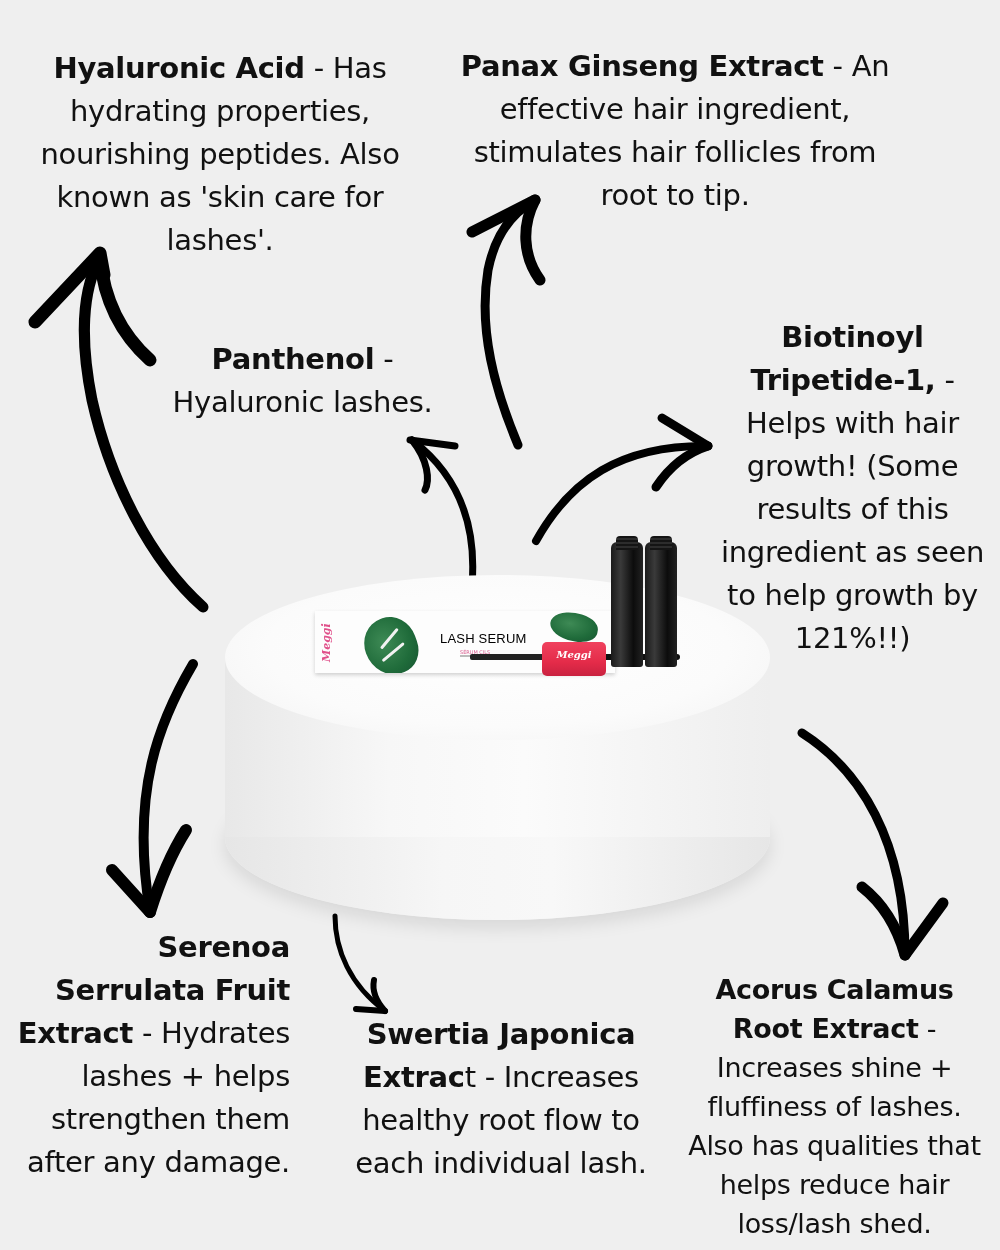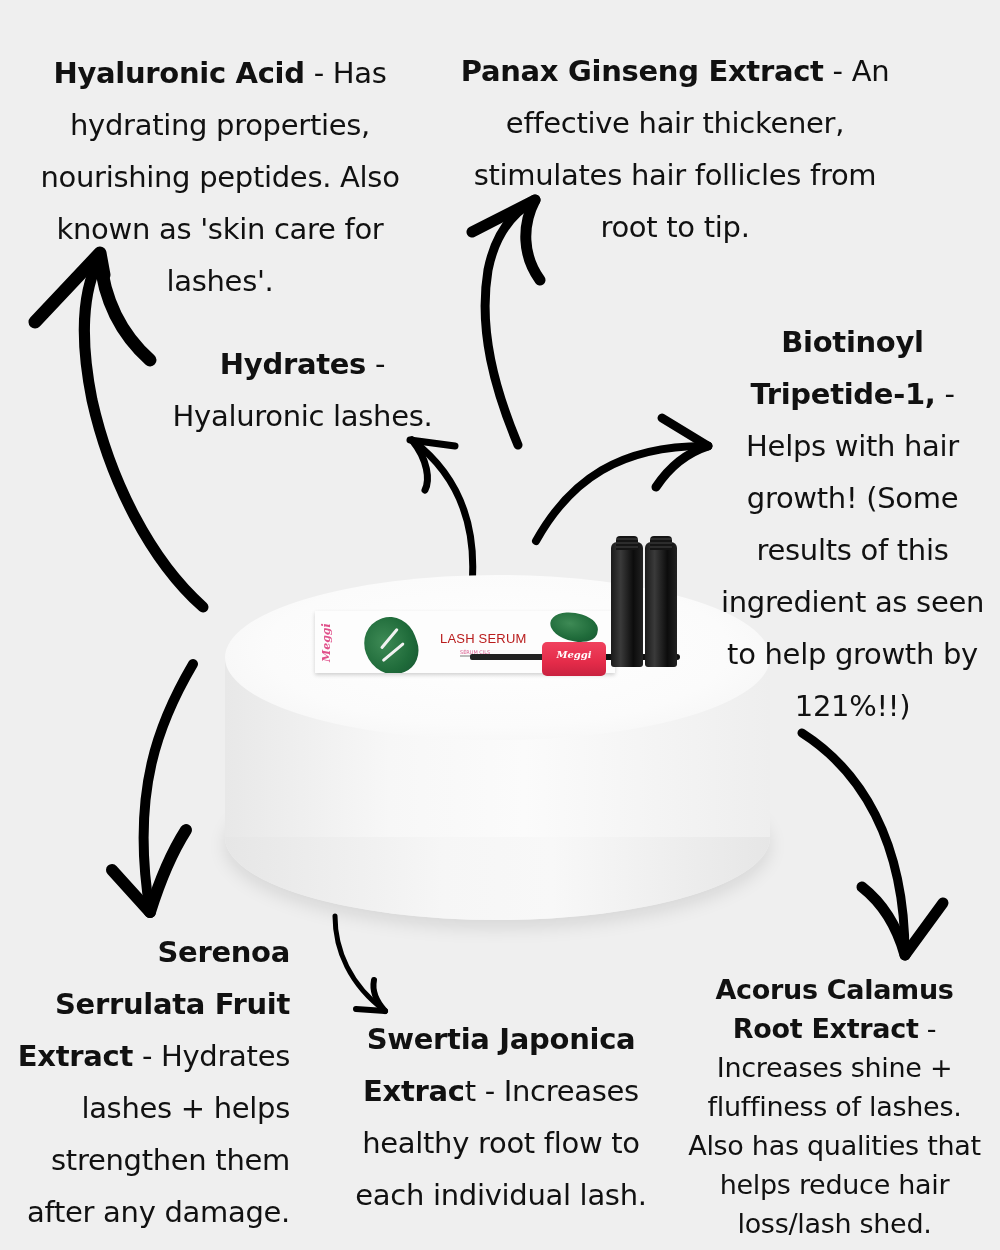--- a/index.html
+++ b/index.html
@@ -8,21 +8,21 @@
       background: #efefef;
       position: relative;
       overflow: hidden;
       font-family: "DejaVu Sans", "Liberation Sans", sans-serif;
       color: #111;
     }
     .text-block {
       position: absolute;
       text-align: center;
       font-size: 29px;
-      line-height: 52px;
+      line-height: 43px;
       letter-spacing: -0.3px;
     }
     .text-block b { font-weight: 700; }
     .arrows { position: absolute; left: 0; top: 0; width: 1000px; height: 1250px; }
     .arrows path { fill: none; stroke: #000; stroke-linecap: round; stroke-linejoin: round; }
 
     
     .pedestal { position: absolute; left: 225px; top: 575px; width: 545px; height: 345px; }
     .ped-bottom {
       position: absolute; left: 0; top: 180px; width: 545px; height: 165px;
@@ -56,21 +56,21 @@
     }
     .leaf {
       position: absolute; border-radius: 50% 50% 45% 55%;
       background: radial-gradient(ellipse at 40% 40%, #3e8a55 0%, #1f6b3a 60%, #165230 100%);
     }
     .leaf.l1 { left: 50px; top: 6px; width: 52px; height: 58px; transform: rotate(-20deg); }
     .leaf.l2 { left: 235px; top: 2px; width: 48px; height: 28px; transform: rotate(10deg); }
     .leaf-vein { position: absolute; background: #f2f2f2; height: 3px; border-radius: 2px; }
     .box-title {
       position: absolute; left: 125px; top: 20px;
-      color: #b91c1c; font-size: 13px; letter-spacing: 0.2px;
+      color: #000000; font-size: 13px; letter-spacing: 0.2px;
       font-family: "Liberation Sans", sans-serif;
     }
     .box-sub {
       position: absolute; left: 145px; top: 38px;
       color: #d8588c; font-size: 5px;
     }
     .box-brush { position: absolute; left: 145px; top: 44px; width: 100px; height: 2px; background: #bbb; }
     .wand { position: absolute; left: 155px; top: 116px; width: 80px; height: 6px; background: #222; border-radius: 2px; }
     .cap {
       position: absolute; left: 227px; top: 104px; width: 64px; height: 34px;
@@ -164,25 +164,25 @@
   <div class="bottle b1"></div>
   <div class="bottle b2"></div>
   <div class="cap">Meggi</div>
 </div>
 
 <div class="text-block" style="left:20px; top:47px; width:400px;">
   <b>Hyaluronic Acid</b><span> - </span><span>Has hydrating properties, nourishing peptides. Also known as 'skin care for lashes'.</span>
 </div>
 
 <div class="text-block" style="left:455px; top:45px; width:440px;">
-  <b>Panax Ginseng Extract</b><span> - </span><span>An effective hair thickener, stimulates hair follicles from root to tip.</span>
+  <b>Panax Ginseng Extract</b><span> - </span><span>An effective hair ingredient, stimulates hair follicles from root to tip.</span>
 </div>
 
 <div class="text-block" style="left:160px; top:338px; width:285px;">
-  <b>Hydrates</b><span> - </span><span>Hyaluronic lashes.</span>
+  <b>Panthenol</b><span> - </span><span>Hyaluronic lashes.</span>
 </div>
 
 <div class="text-block" style="left:715px; top:276px; width:275px;margin-top:40px;">
   <b>Biotinoyl Tripetide-1,</b><span> - </span><span>Helps with hair growth! (Some results of this ingredient as seen to help growth by 121%!!)</span>
 </div>
 
 <div class="text-block" style="left:5px; top:926px; width:285px;text-align:right;">
   <b>Serenoa Serrulata Fruit Extract</b><span> - </span><span>Hydrates lashes + helps strengthen them after any damage.</span>
 </div>
 

